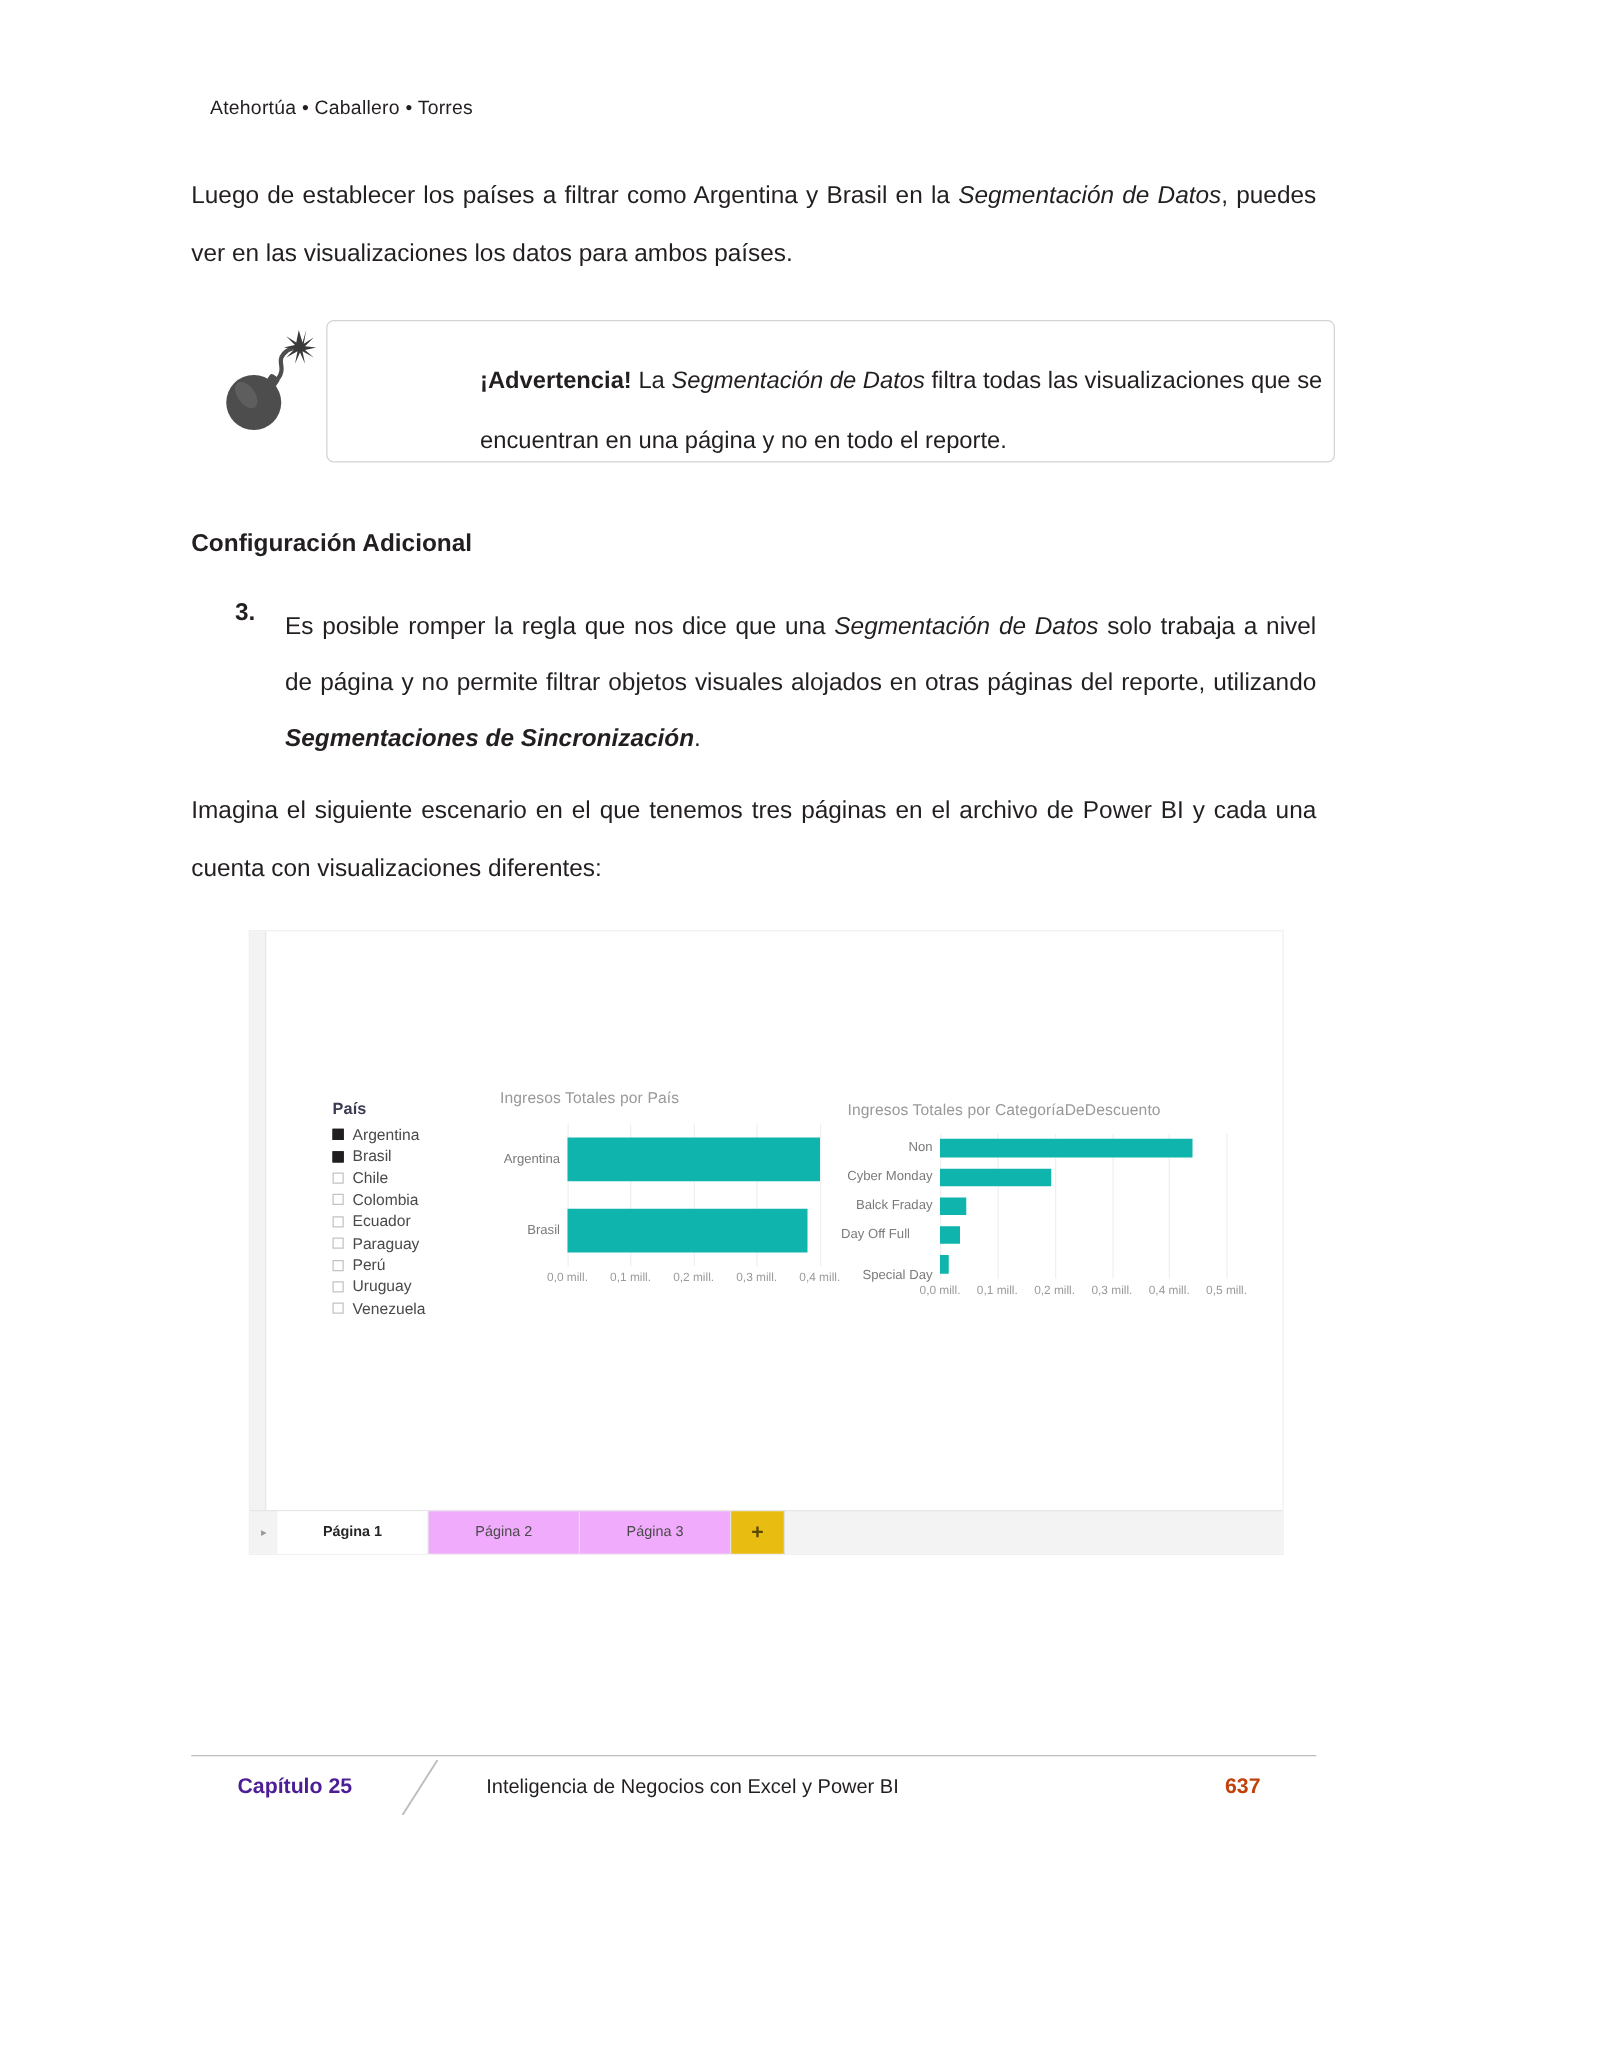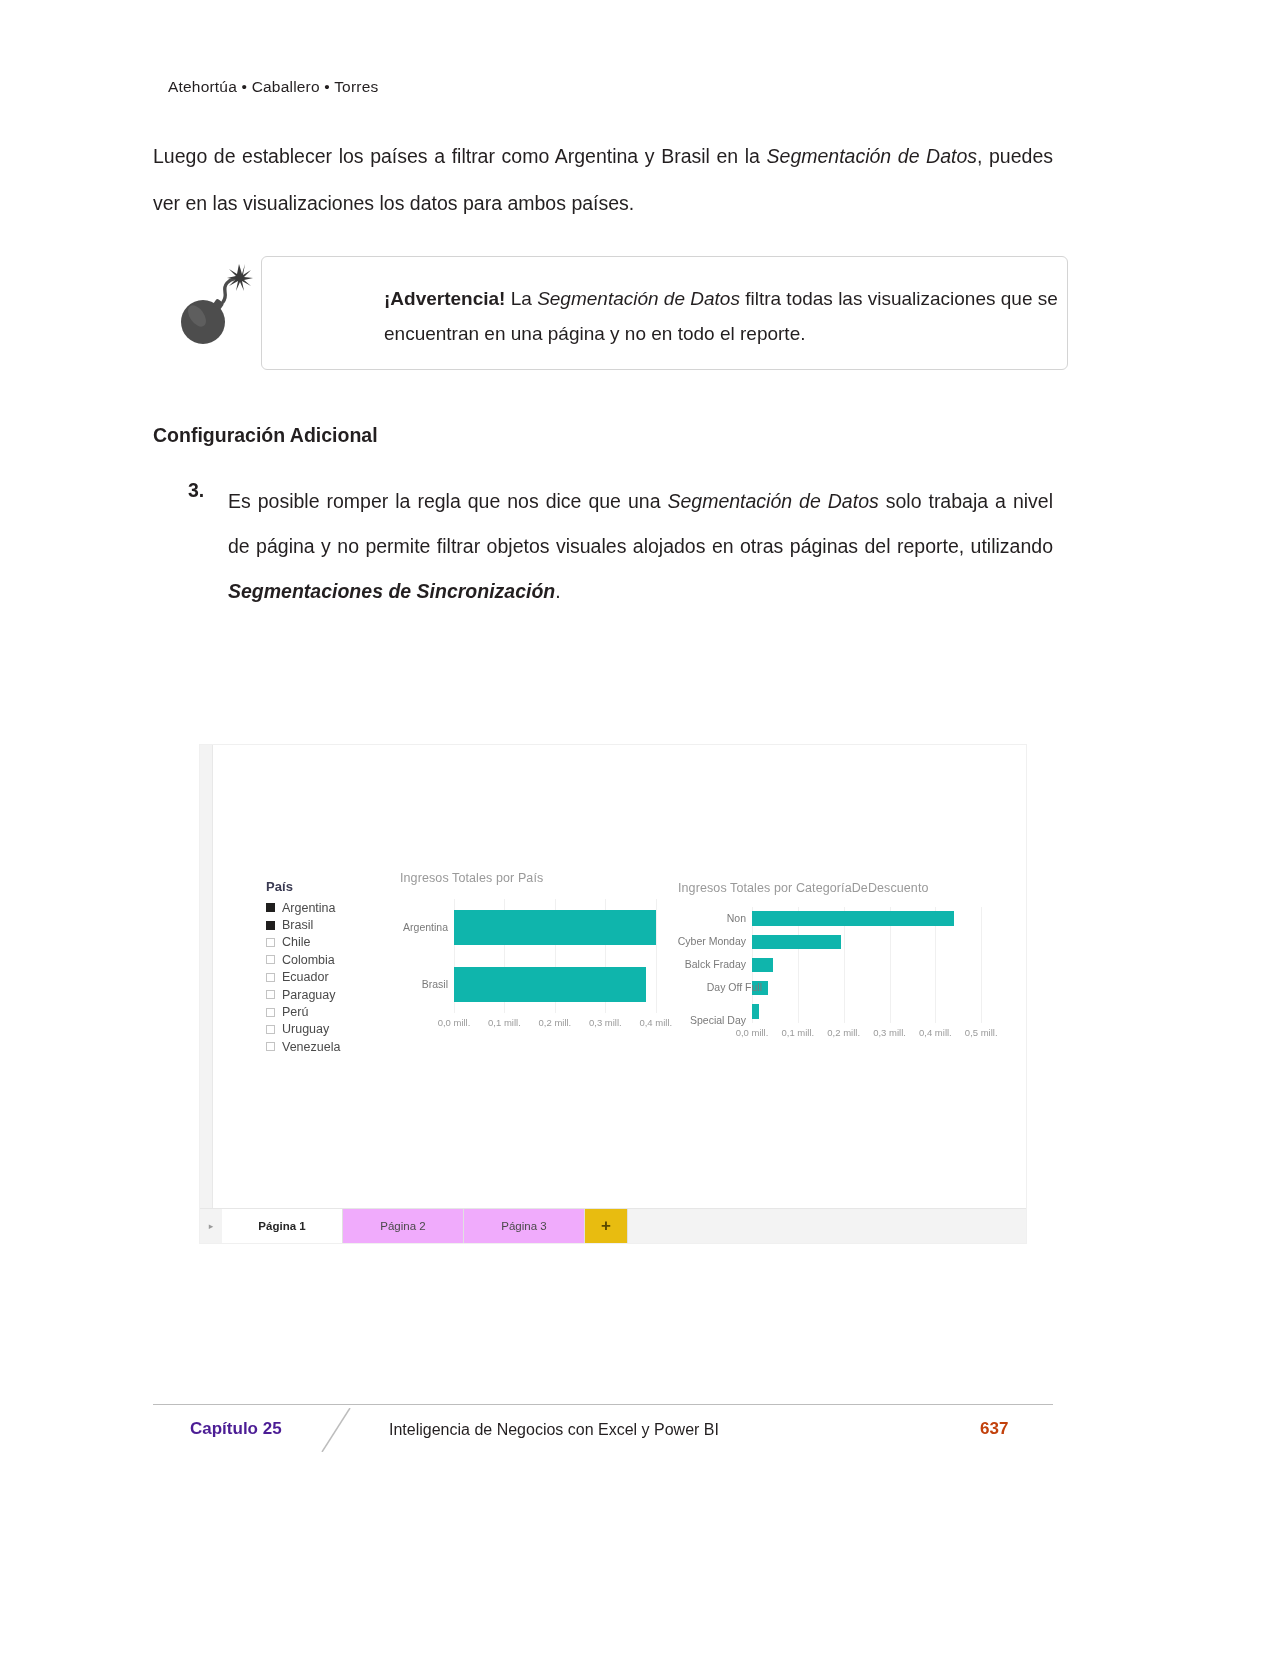--- a/index.html
+++ b/index.html
@@ -34,21 +34,21 @@
 
   
   .callout-wrap { position:absolute; left:168px; top:256px; width:900px; height:116px; }
   .callout-box {
     position:absolute; left:93px; top:0; right:0; height:114px;
     border:1px solid #d4d4d4; border-radius:6px; background:#fff;
     box-sizing:border-box;
   }
   .callout-text {
     position:absolute; left:122px; top:24px; width:750px;
-    font-size:19px; line-height:35px; color:#231f20;
+    font-size:19px; line-height:48px; color:#231f20;
   }
   .callout-text b { font-weight:bold; }
   .bomb { position:absolute; left:5px; top:6px; width:80px; height:86px; }
 
   
   .subhead {
     position:absolute; left:153px; top:424px;
     font-size:19.5px; font-weight:bold; color:#231f20;
   }
 
@@ -194,20 +194,21 @@
 
   <div class="subhead">Configuración Adicional</div>
 
   <div class="listitem">
     <div class="listnum">3.</div>
     <div class="listbody">
       <span>Es posible romper la regla que nos dice que una </span><em>Segmentación de Datos</em><span> solo trabaja a nivel de página y no permite filtrar objetos visuales alojados en otras páginas del reporte, utilizando </span><span class="bi">Segmentaciones de Sincronización</span><span>.</span>
     </div>
   </div>
 
+  <div class="bodytext p2">Imagina el siguiente escenario en el que tenemos tres páginas en el archivo de Power BI y cada una cuenta con visualizaciones diferentes:</div>
 
   <div class="figure">
     <div class="pbi-canvas">
       <div class="pbi-left-rail"></div>
 
       <div class="slicer">
         <div class="slicer-title">País</div>
         <div id="slicer-rows">
             <div class="slicer-row">
               <span class="cbox on"></span>
@@ -283,21 +284,21 @@
             <div class="ticklabel" style="left: 155.396px; width: 56px; top: 120px;">0,4 mill.</div>
             <div class="gridline" style="left: 229.245px; height: 116px; bottom: auto;"></div>
             <div class="ticklabel" style="left: 201.245px; width: 56px; top: 120px;">0,5 mill.</div>
             <div class="bar" style="left: 0px; top: 4.408px; height: 14.384px; width: 201.736px; background: rgb(15, 181, 172);"></div>
             <div class="catlabel" style="right: 249px; width: 90px; top: 4.6px;">Non</div>
             <div class="bar" style="left: 0px; top: 27.608px; height: 14.384px; width: 89.4057px; background: rgb(15, 181, 172);"></div>
             <div class="catlabel" style="right: 249px; width: 90px; top: 27.8px;">Cyber Monday</div>
             <div class="bar" style="left: 0px; top: 50.808px; height: 14.384px; width: 20.6321px; background: rgb(15, 181, 172);"></div>
             <div class="catlabel" style="right: 249px; width: 90px; top: 51px;">Balck Fraday</div>
             <div class="bar" style="left: 0px; top: 74.008px; height: 14.384px; width: 16.0472px; background: rgb(15, 181, 172);"></div>
-            <div class="catlabel" style="right: 233px; width: 78px; top: 74.2px;">Day Off Full</div>
+            <div class="catlabel" style="right: 267px; width: 78px; top: 74.2px;">Day Off Full</div>
             <div class="bar" style="left: 0px; top: 97.208px; height: 14.384px; width: 7.33585px; background: rgb(15, 181, 172);"></div>
             <div class="catlabel" style="right: 249px; width: 90px; top: 107px;">Special Day</div>
           </div>
       </div>
 
       <div class="tabbar">
         <div class="tab-arrow">▸</div>
         <div id="tabs-host" style="display:flex;">
             <div class="tab active">Página 1</div>
             <div class="tab idle">Página 2</div>

